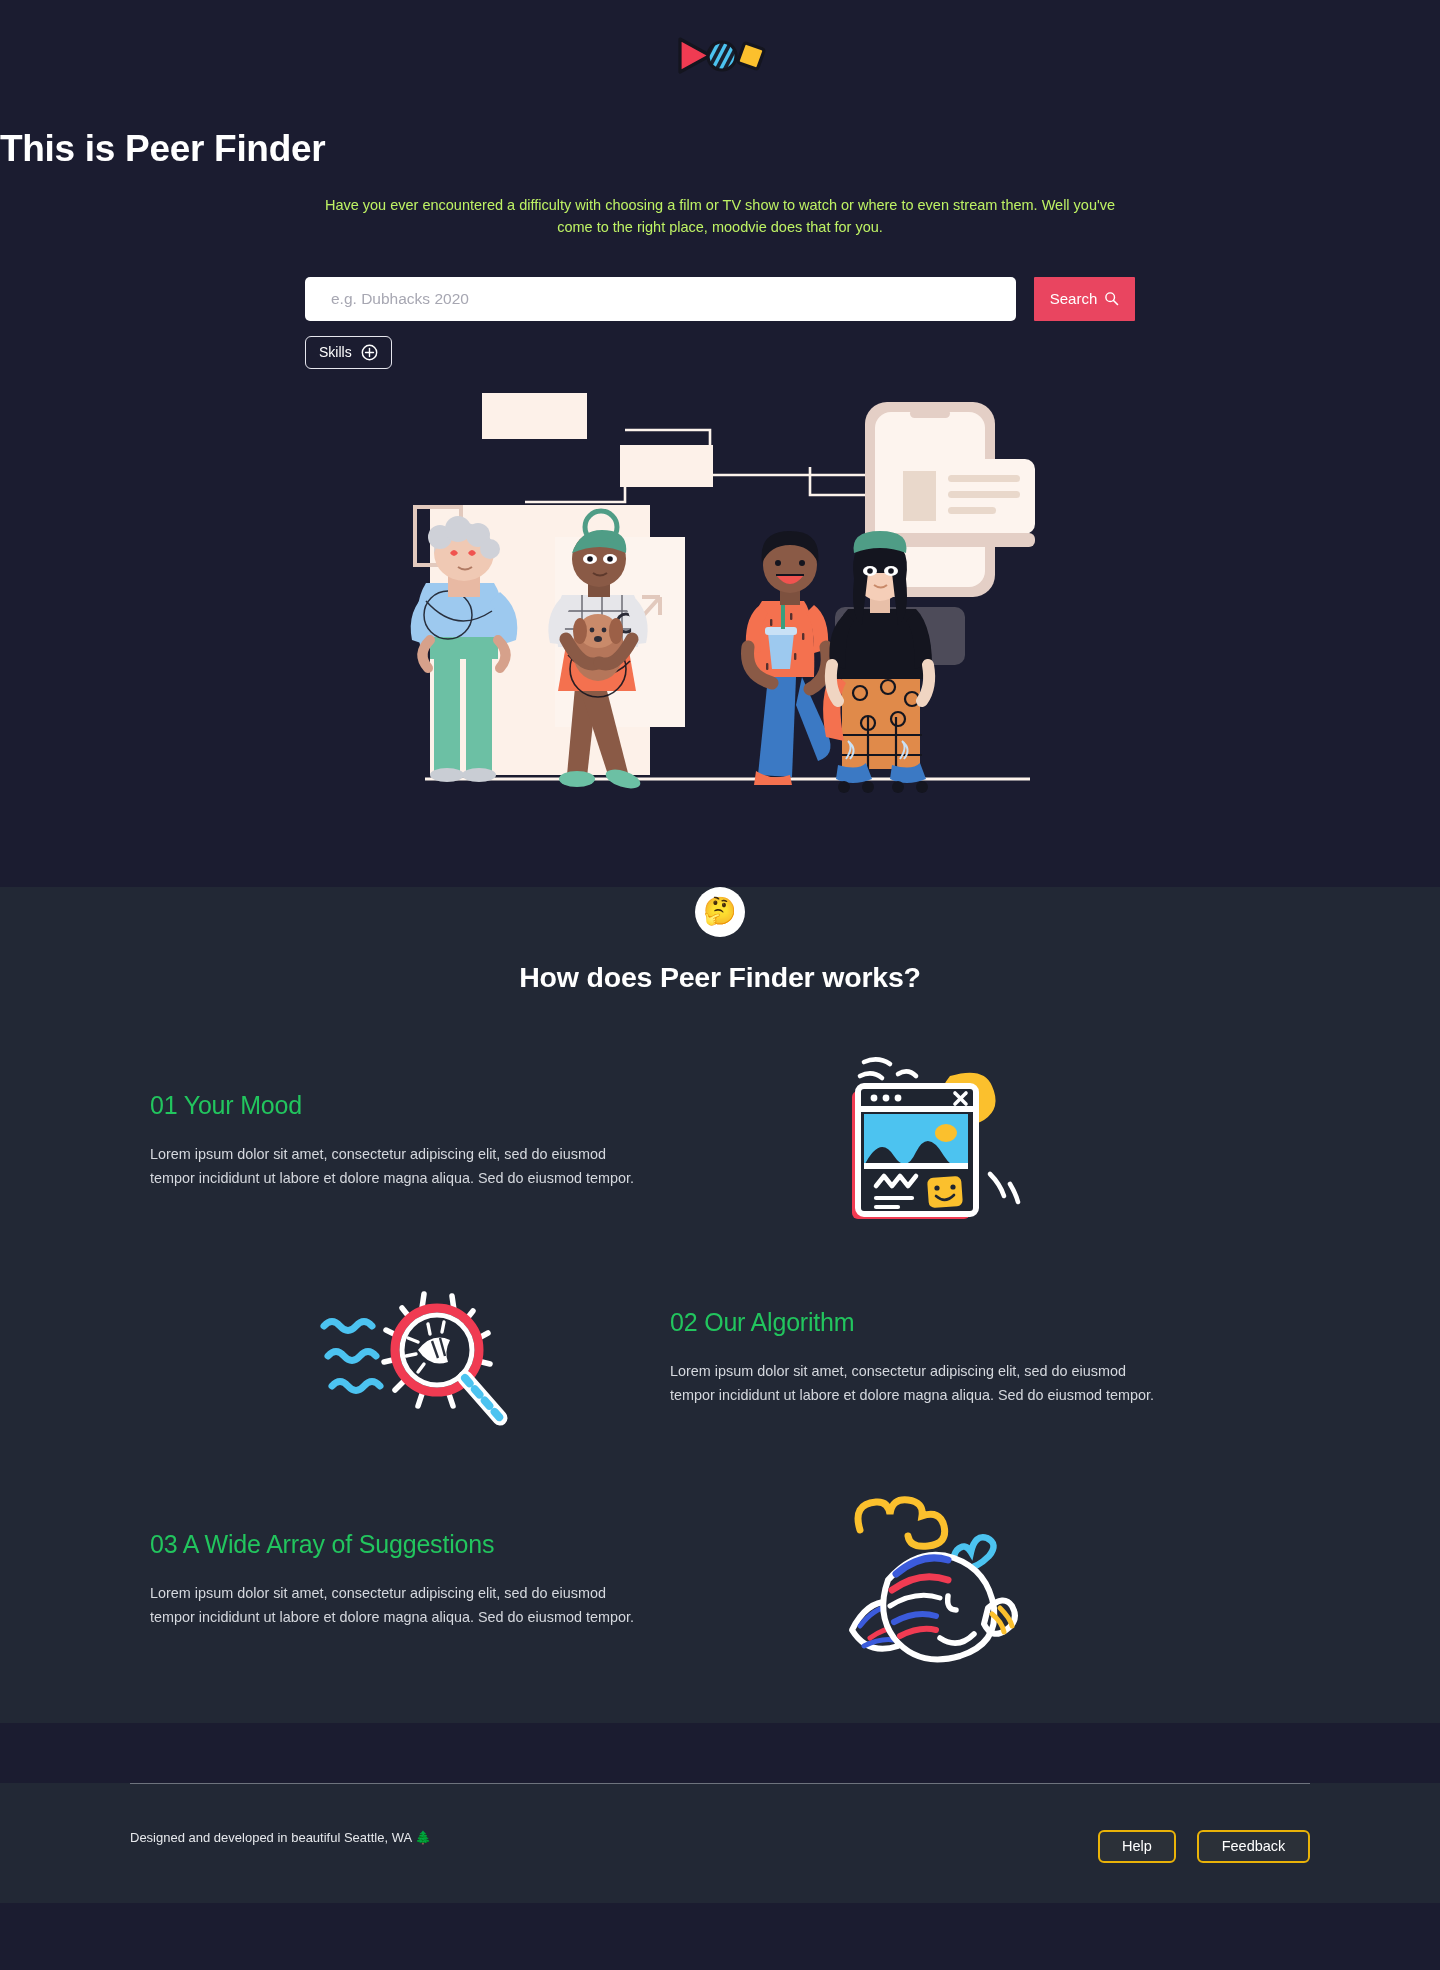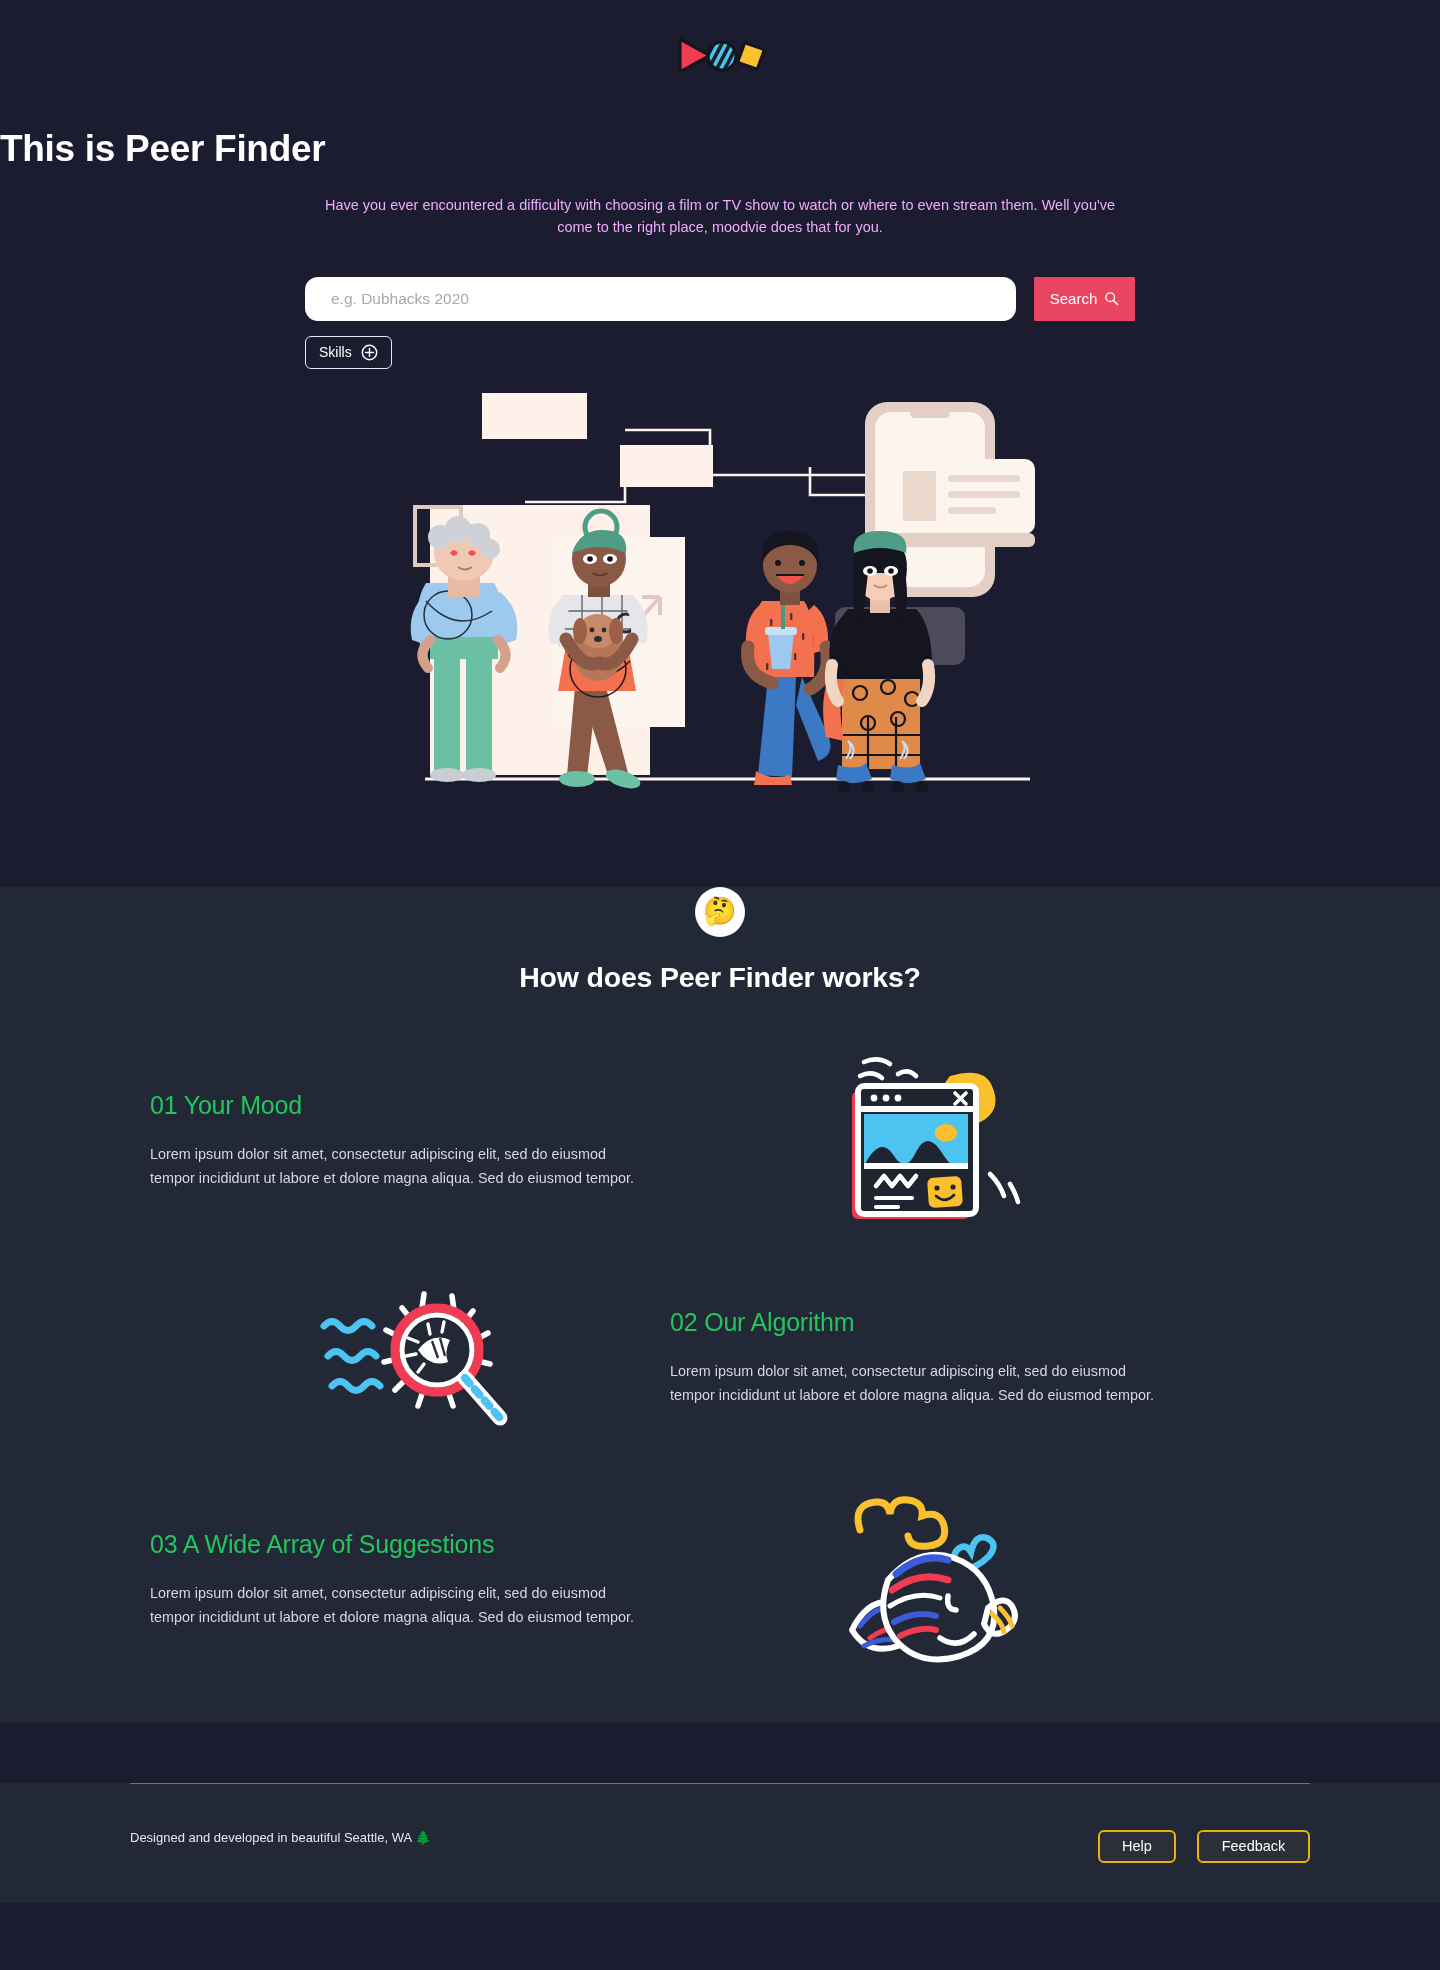--- a/index.html
+++ b/index.html
@@ -29,38 +29,38 @@
   .hero-title {
     text-align: left;
     color: #ffffff;
     font-size: 37px;
     font-weight: bold;
     letter-spacing: -0.3px;
     margin-top: 36px;
   }
   .hero-sub {
     text-align: center;
-    color: #f0abfc;
+    color: #bef264;
     font-size: 14.5px;
     line-height: 1.55;
     width: 810px;
     margin: 24px auto 0 auto;
   }
 
   .search-row {
     width: 830px;
     margin: 38px auto 0 auto;
     display: flex;
     align-items: stretch;
     gap: 18px;
   }
   .search-input {
     flex: 1;
     height: 44px;
-    border-radius: 13px;
+    border-radius: 5px;
     border: none;
     background: #ffffff;
     padding: 0 26px;
     font-size: 15.5px;
     font-family: "Liberation Sans", sans-serif;
     color: #23243a;
     outline: none;
   }
   .search-input::placeholder { color: #a7a7b2; }
   .search-btn {

